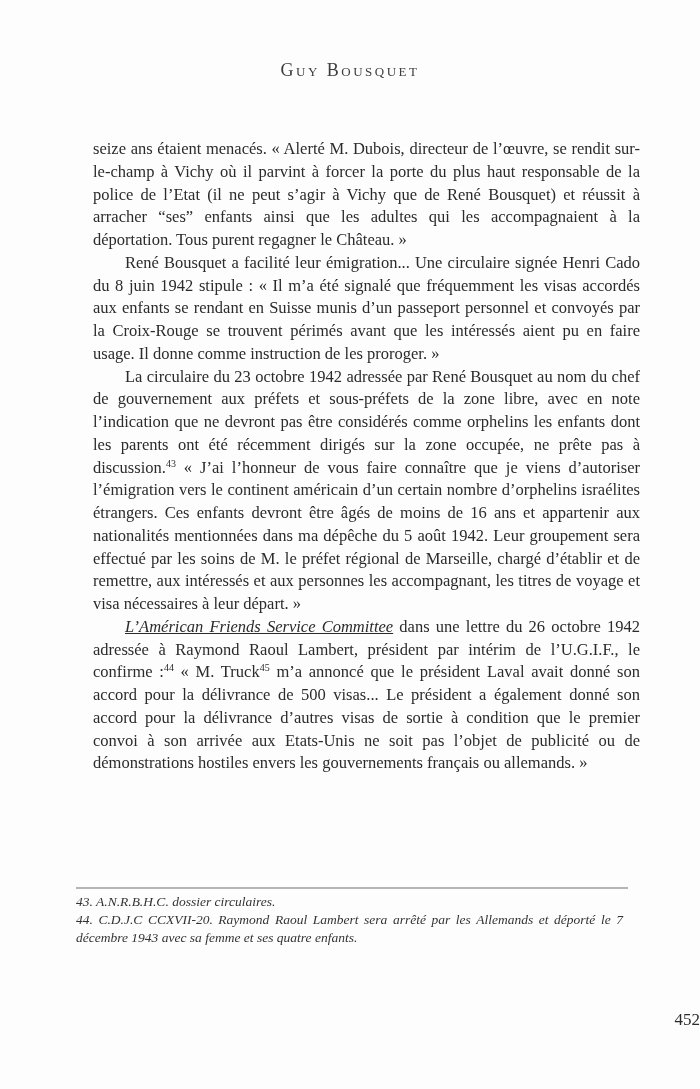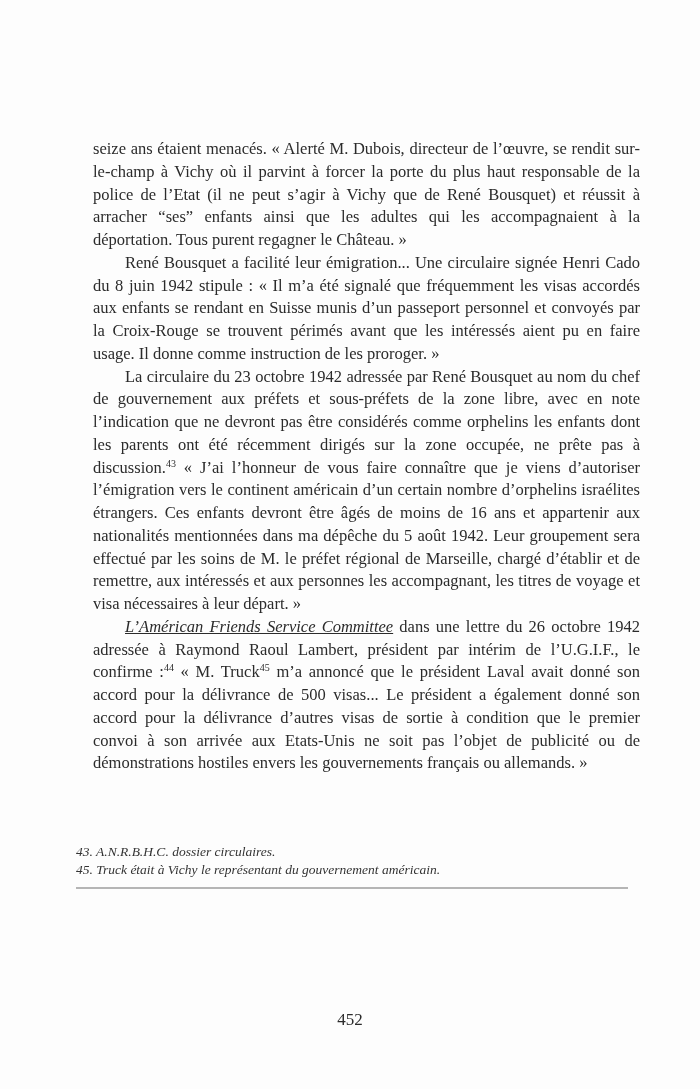--- a/index.html
+++ b/index.html
@@ -59,58 +59,59 @@
   .footnote-separator {
     position: absolute;
     top: 887px;
     left: 76px;
     width: 552px;
     height: 2px;
     background: #b5b5b5;
   }
   .footnotes {
     position: absolute;
-    top: 843px;
+    top: 893px;
     left: 76px;
     width: 547px;
     font-style: italic;
     font-size: 13.5px;
     line-height: 18px;
     text-align: justify;
     color: #333333;
   }
   .footnotes p {
     margin: 0;
     padding: 0;
   }
   .page-number {
     position: absolute;
     top: 1010px;
     left: 0;
     width: 700px;
-    text-align: center;
+    text-align: right;
     font-size: 17px;
     color: #2b2b2b;
   }
 </style>
 </head>
 <body>
 
 <div class="page">
 
+  <div class="running-header">Guy Bousquet</div>
 
   <div class="body-text" id="body-paragraphs">
       <p><span>seize ans étaient menacés. « Alerté M. Dubois, directeur de l’œuvre, se rendit sur-le-champ à Vichy où il parvint à forcer la porte du plus haut responsable de la police de l’Etat (il ne peut s’agir à Vichy que de René Bousquet) et réussit à arracher “ses” enfants ainsi que les adultes qui les accompagnaient à la déportation. Tous purent regagner le Château. »</span></p>
       <p class="indented"><span>René Bousquet a facilité leur émigration... Une circulaire signée Henri Cado du 8 juin 1942 stipule : « Il m’a été signalé que fréquemment les visas accordés aux enfants se rendant en Suisse munis d’un passeport personnel et convoyés par la Croix-Rouge se trouvent périmés avant que les intéressés aient pu en faire usage. Il donne comme instruction de les proroger. »</span></p>
       <p class="indented"><span>La circulaire du 23 octobre 1942 adressée par René Bousquet au nom du chef de gouvernement aux préfets et sous-préfets de la zone libre, avec en note l’indication que ne devront pas être considérés comme orphelins les enfants dont les parents ont été récemment dirigés sur la zone occupée, ne prête pas à discussion.</span><sup>43</sup><span> « J’ai l’honneur de vous faire connaître que je viens d’autoriser l’émigration vers le continent américain d’un certain nombre d’orphelins israélites étrangers. Ces enfants devront être âgés de moins de 16 ans et appartenir aux nationalités mentionnées dans ma dépêche du 5 août 1942. Leur groupement sera effectué par les soins de M. le préfet régional de Marseille, chargé d’établir et de remettre, aux intéressés et aux personnes les accompagnant, les titres de voyage et visa nécessaires à leur départ. »</span></p>
       <p class="indented"><em>L’Américan Friends Service Committee</em><span> dans une lettre du 26 octobre 1942 adressée à Raymond Raoul Lambert, président par intérim de l’U.G.I.F., le confirme :</span><sup>44</sup><span> « M. Truck</span><sup>45</sup><span> m’a annoncé que le président Laval avait donné son accord pour la délivrance de 500 visas... Le président a également donné son accord pour la délivrance d’autres visas de sortie à condition que le premier convoi à son arrivée aux Etats-Unis ne soit pas l’objet de publicité ou de démonstrations hostiles envers les gouvernements français ou allemands. »</span></p>
     </div>
 
   <div class="footnote-separator"></div>
 
   <div class="footnotes" id="footnotes">
       <p>43. A.N.R.B.H.C. dossier circulaires.</p>
-      <p>45. Truck était à Vichy le représentant du gouvernement américain.</p>
+      <p>44. C.D.J.C CCXVII-20. Raymond Raoul Lambert sera arrêté par les Allemands et déporté le 7 décembre 1943 avec sa femme et ses quatre enfants.</p>
     </div>
 
   <div class="page-number">452</div>
 
 </div>
 
 </body></html>

